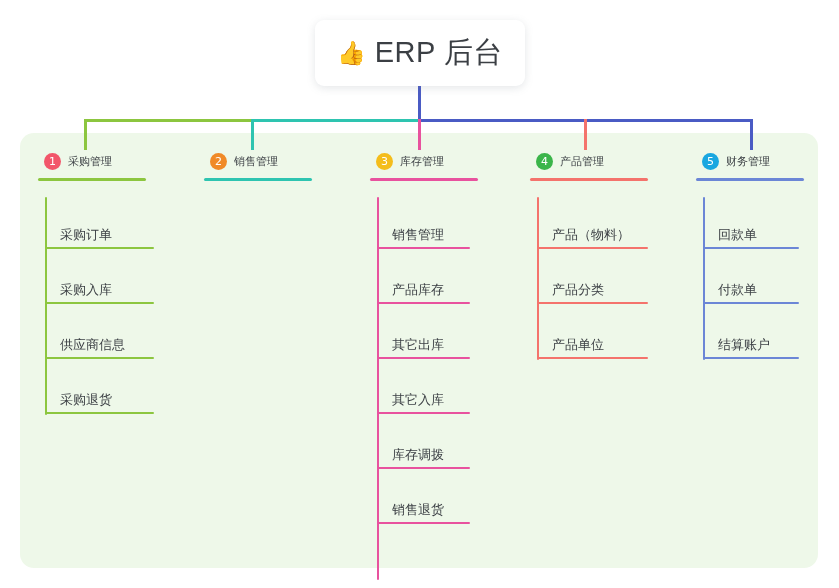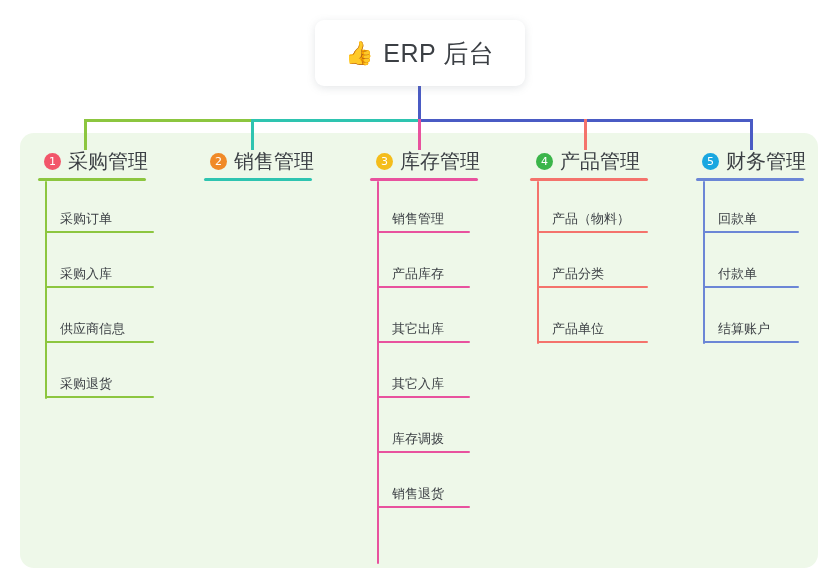--- a/index.html
+++ b/index.html
@@ -46,21 +46,21 @@
     justify-content: center;
     gap: 9px;
     z-index: 5;
   }
   .title-emoji {
     font-size: 23px;
     line-height: 1;
     color: #f2b33d;
   }
   .title-text {
-    font-size: 25px;
+    font-size: 29px;
     color: #3b3f44;
     letter-spacing: 0.5px;
     white-space: nowrap;
     text-align: center;
   }
 
   
   svg.wires {
     position: absolute;
     left: 0;
@@ -89,32 +89,32 @@
     height: 17px;
     border-radius: 50%;
     color: #ffffff;
     font-size: 11px;
     line-height: 17px;
     text-align: center;
     flex: 0 0 auto;
     font-family: "DejaVu Sans", sans-serif;
   }
   .col-title {
-    font-size: 20px;
+    font-size: 11px;
     color: #3b3f44;
   }
   .head-rule {
     height: 3px;
     border-radius: 2px;
     margin-top: 4px;
   }
 
   .items {
     position: relative;
-    margin-top: 0px;
+    margin-top: 16px;
   }
   .item {
     position: relative;
     height: 55px;
     box-sizing: border-box;
   }
   .item-label {
     position: absolute;
     left: 22px;
     bottom: 8px;

